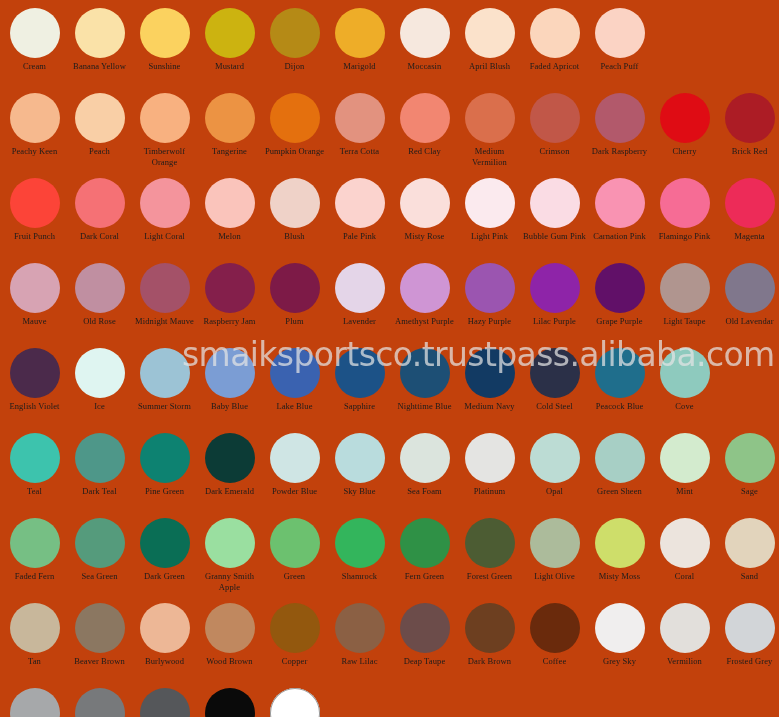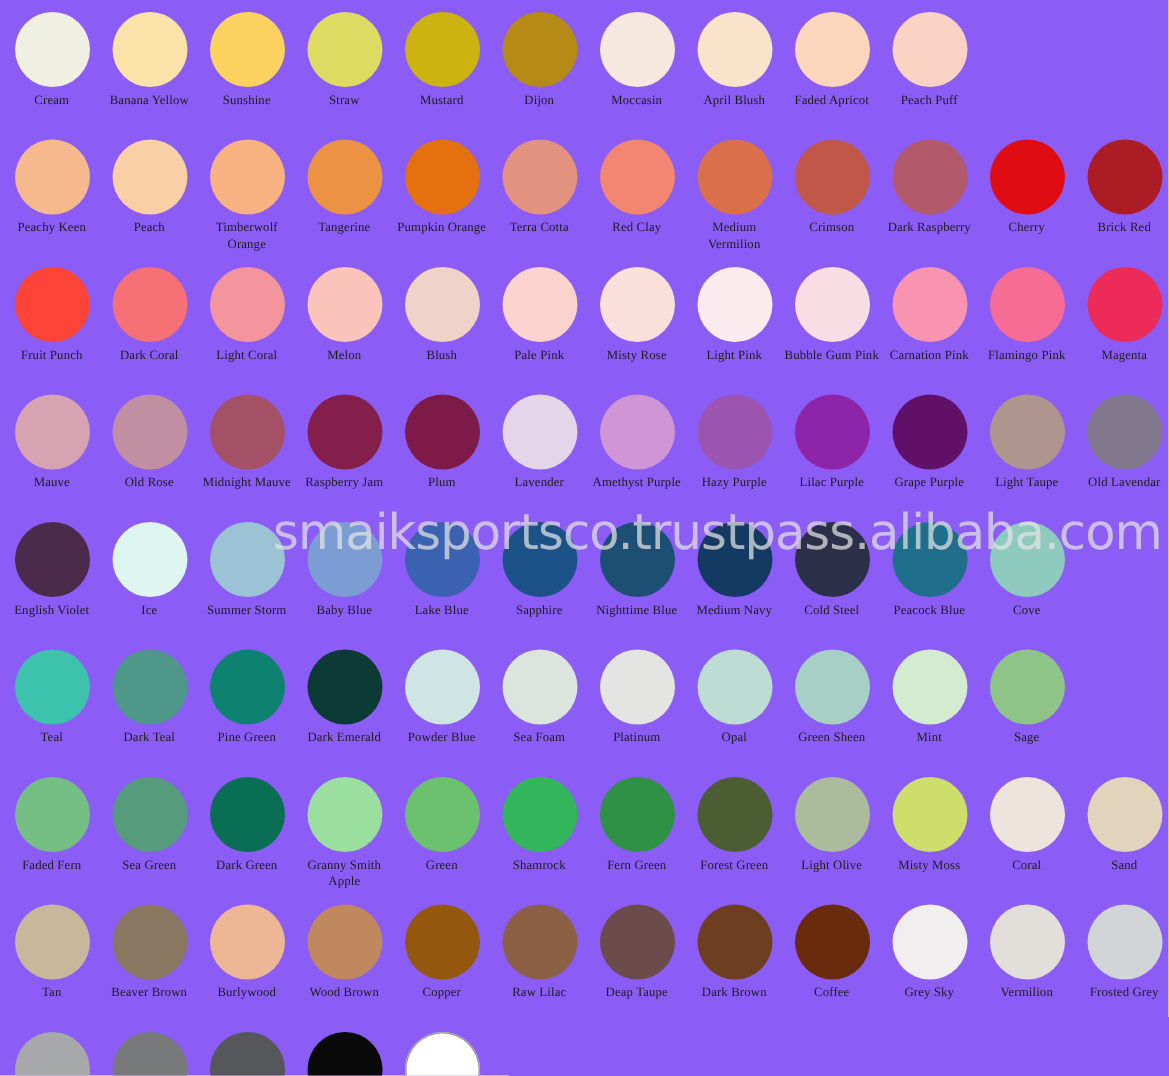--- a/index.html
+++ b/index.html
@@ -11,21 +11,21 @@
   body {
     width: 779px;
     height: 717px;
     font-family: "Liberation Serif", "DejaVu Serif", serif;
     overflow: hidden;
   }
   #swatch-chart {
     position: relative;
     width: 779px;
     height: 717px;
-    background: #8b5cf6;
+    background: #c2410c;
   }
   .swatch-grid {
     position: relative;
     padding: 8px 0 0 0;
     display: block;
   }
   .swatch-row {
     display: flex;
     flex-direction: row;
     align-items: flex-start;
@@ -90,32 +90,32 @@
         </div>
         <div class="swatch-cell">
           <span class="swatch-dot" title="#fae2a8" style="background: rgb(250, 226, 168);"></span>
           <span class="swatch-label">Banana Yellow</span>
         </div>
         <div class="swatch-cell">
           <span class="swatch-dot" title="#fbd25f" style="background: rgb(251, 210, 95);"></span>
           <span class="swatch-label">Sunshine</span>
         </div>
         <div class="swatch-cell">
-          <span class="swatch-dot" title="#dfdb62" style="background: rgb(223, 219, 98);"></span>
-          <span class="swatch-label">Straw</span>
-        </div>
-        <div class="swatch-cell">
           <span class="swatch-dot" title="#ccb310" style="background: rgb(204, 179, 16);"></span>
           <span class="swatch-label">Mustard</span>
         </div>
         <div class="swatch-cell">
           <span class="swatch-dot" title="#b58a16" style="background: rgb(181, 138, 22);"></span>
           <span class="swatch-label">Dijon</span>
         </div>
         <div class="swatch-cell">
+          <span class="swatch-dot" title="#eead28" style="background: rgb(238, 173, 40);"></span>
+          <span class="swatch-label">Marigold</span>
+        </div>
+        <div class="swatch-cell">
           <span class="swatch-dot" title="#f6e8de" style="background: rgb(246, 232, 222);"></span>
           <span class="swatch-label">Moccasin</span>
         </div>
         <div class="swatch-cell">
           <span class="swatch-dot" title="#fbe2cb" style="background: rgb(251, 226, 203);"></span>
           <span class="swatch-label">April Blush</span>
         </div>
         <div class="swatch-cell">
           <span class="swatch-dot" title="#fbd6bc" style="background: rgb(251, 214, 188);"></span>
           <span class="swatch-label">Faded Apricot</span>
@@ -334,20 +334,24 @@
           <span class="swatch-dot" title="#0d8271" style="background: rgb(13, 130, 113);"></span>
           <span class="swatch-label">Pine Green</span>
         </div>
         <div class="swatch-cell">
           <span class="swatch-dot" title="#0c3b36" style="background: rgb(12, 59, 54);"></span>
           <span class="swatch-label">Dark Emerald</span>
         </div>
         <div class="swatch-cell">
           <span class="swatch-dot" title="#cfe5e4" style="background: rgb(207, 229, 228);"></span>
           <span class="swatch-label">Powder Blue</span>
+        </div>
+        <div class="swatch-cell">
+          <span class="swatch-dot" title="#b9dcdd" style="background: rgb(185, 220, 221);"></span>
+          <span class="swatch-label">Sky Blue</span>
         </div>
         <div class="swatch-cell">
           <span class="swatch-dot" title="#dbe4dd" style="background: rgb(219, 228, 221);"></span>
           <span class="swatch-label">Sea Foam</span>
         </div>
         <div class="swatch-cell">
           <span class="swatch-dot" title="#e4e4e2" style="background: rgb(228, 228, 226);"></span>
           <span class="swatch-label">Platinum</span>
         </div>
         <div class="swatch-cell">

